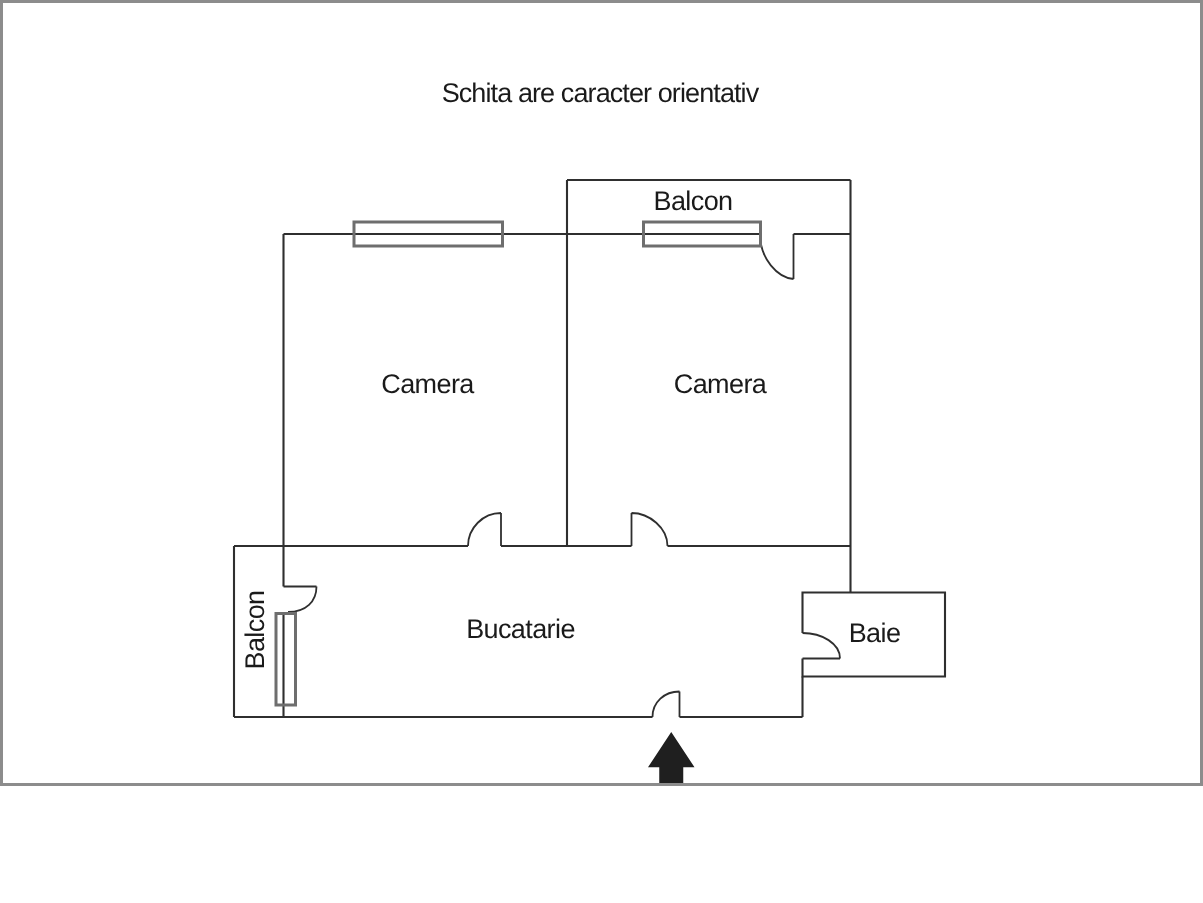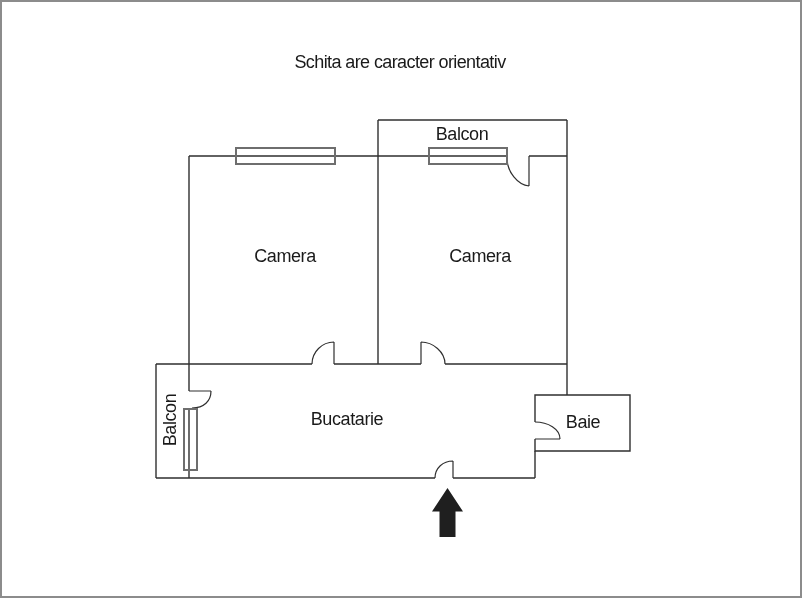--- a/index.html
+++ b/index.html
@@ -5,21 +5,21 @@
   :root{
     --wall:#2f2f2f;
     --window-border:#6e6e6e;
     --page-border:#8c8c8c;
     --arrow:#1f1f1f;
     --text-color:#1a1a1a;
     --background:#ffffff;
   }
   html,body{margin:0;padding:0;background:var(--background);}
   .page{
-    width:802px;height:598px;box-sizing:border-box;
+    width:802px;height:524px;box-sizing:border-box;
     border:2px solid var(--page-border);
     background:var(--background);
     position:relative;overflow:hidden;
   }
   svg{display:block;}
   .wall path{stroke:var(--wall);stroke-width:1.4;fill:none;}
   .door path{stroke:var(--wall);stroke-width:1.2;fill:none;}
   .window rect{stroke:var(--window-border);stroke-width:2;fill:none;}
   .label{
     fill:var(--text-color);

